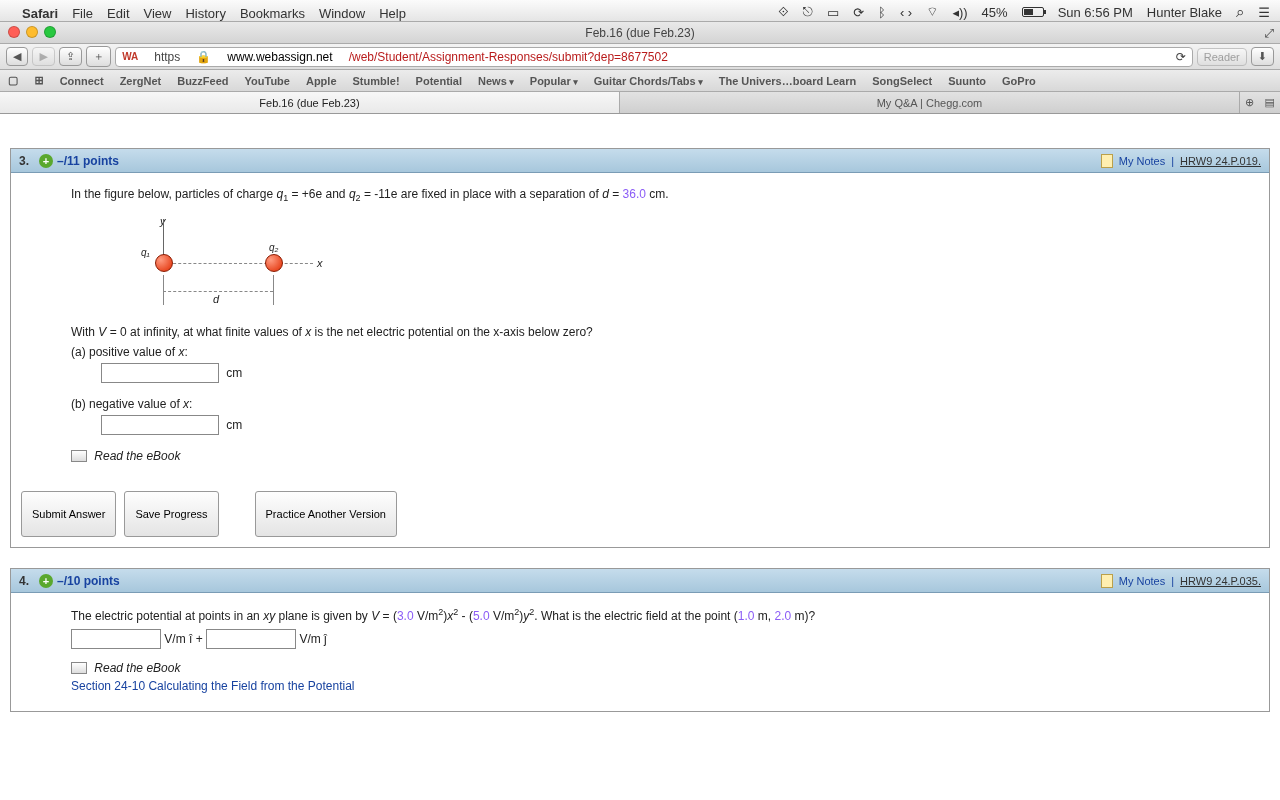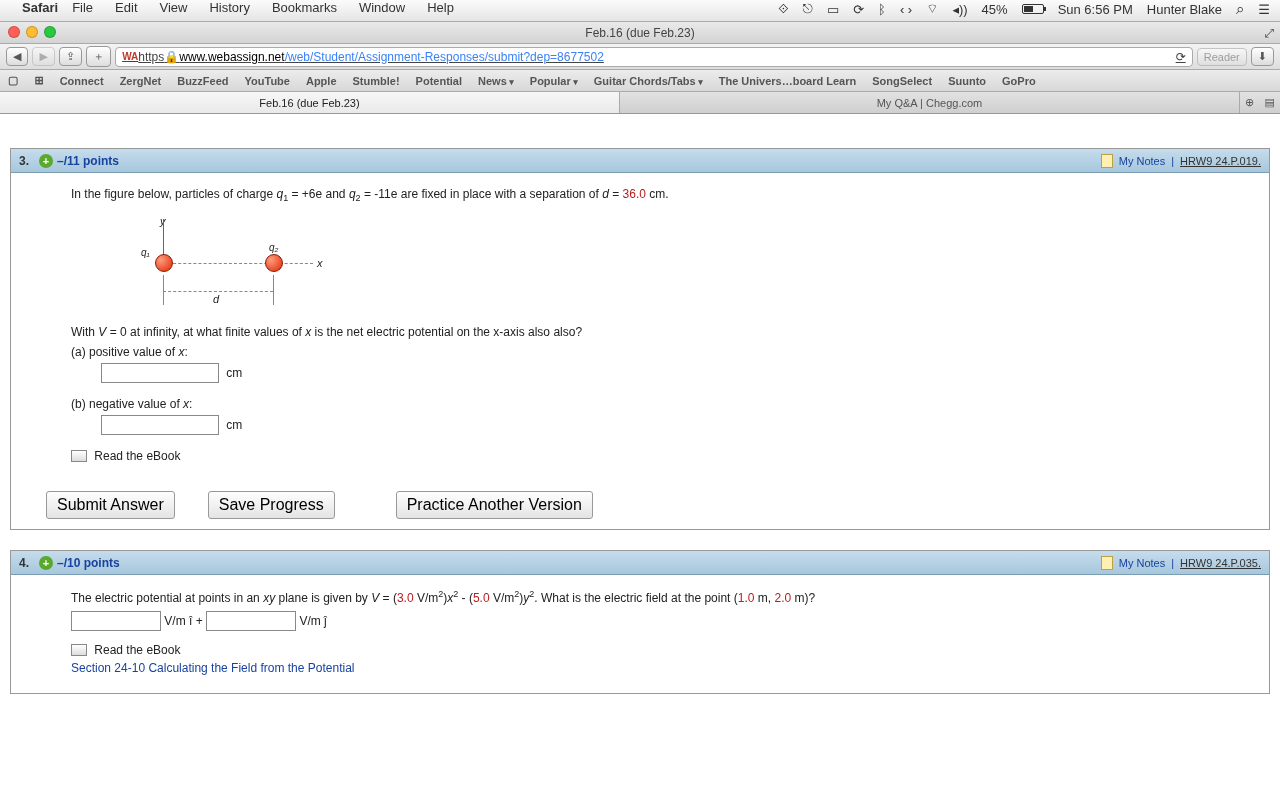--- a/index.html
+++ b/index.html
@@ -1,38 +1,38 @@
 <!DOCTYPE html>
 <html><head>
 <meta charset="utf-8">
 <style>
 * { box-sizing: border-box; margin: 0; padding: 0; }
 body { font-family: "Lucida Grande", Arial, sans-serif; font-size: 12px; background: #fff; width: 1280px; height: 800px; overflow: hidden; }
 
 
-.menubar { height: 22px; background: linear-gradient(#fbfbfb,#e5e5e5); border-bottom: 1px solid #aaa; display: flex; align-items: flex-start; color: #333; font-size: 13px; }
+.menubar { height: 22px; background: linear-gradient(#fbfbfb,#e5e5e5); border-bottom: 1px solid #aaa; display: flex; align-items: flex-end; color: #333; font-size: 13px; }
 .menubar .apple { font-size: 14px; padding: 0 12px 0 10px; }
 .menubar .app { font-weight: bold; padding-right: 14px; }
-.menubar .m { padding-right: 22px; }
+.menubar .m { padding-right: 14px; }
 .menubar .spacer { flex: 1; }
 .menubar .status { display: flex; align-items: center; gap: 14px; padding-right: 10px; }
 .menubar .batt { display:inline-block; width:22px; height:10px; border:1px solid #333; border-radius:2px; position:relative; }
 .menubar .batt::after { content:""; position:absolute; right:-3px; top:2px; width:2px; height:4px; background:#333; }
 .menubar .batt .fill { position:absolute; left:1px; top:1px; bottom:1px; width:45%; background:#333; }
 
 
 .winTitle { height: 22px; background: linear-gradient(#e9e9e9,#d4d4d4); border-bottom: 1px solid #aaa; display:flex; align-items:center; justify-content:center; position:relative; color:#444; font-size:12px; }
 .traffic { position:absolute; left:8px; top:4px; display:flex; gap:6px; }
 .dot { width:12px; height:12px; border-radius:50%; border:1px solid rgba(0,0,0,.2); }
 .dot.r{background:#ff5f57}.dot.y{background:#febc2e}.dot.g{background:#28c840}
 
 
 .toolbar { height: 26px; background: linear-gradient(#f3f3f3,#dedede); border-bottom:1px solid #aaa; display:flex; align-items:center; padding:0 6px; gap:4px; font-size:11px; color:#555; }
 .tbtn { background: linear-gradient(#fff,#ddd); border:1px solid #999; border-radius:4px; padding:2px 6px; font-size:11px; }
-.url { display:flex; align-items:center; gap:0; flex:1; background:#fff; border:1px solid #aaa; border-radius:4px; height:20px; padding:0 6px; font-size:12px; color:#444;text-decoration:underline; }
+.url { display:flex; align-items:center; gap:16px; flex:1; background:#fff; border:1px solid #aaa; border-radius:4px; height:20px; padding:0 6px; font-size:12px; color:#444; }
 .url .host{color:#000}
 
 
 .bookbar { height: 22px; background: linear-gradient(#ececec,#d8d8d8); border-bottom:1px solid #aaa; display:flex; align-items:center; padding:0 8px; gap:16px; color:#555; font-size:11px; font-weight:bold; }
 .bookbar .bm { white-space:nowrap; }
 .bookbar .caret::after { content:" ▾"; font-size:9px; }
 
 
 .tabstrip { height: 22px; background: linear-gradient(#e2e2e2,#cfcfcf); border-bottom:1px solid #999; display:flex; color:#555; font-size:11px; }
 .tab { flex:1; border-right:1px solid #aaa; display:flex; align-items:center; justify-content:center; }
@@ -43,21 +43,21 @@
 .qbox { border:1px solid #999; margin-bottom:20px; }
 .qhead { background: linear-gradient(#c5dcec,#a7c7dc); border-bottom:1px solid #7a9cb5; height:24px; display:flex; align-items:center; font-size:12px; padding:0 8px; color:#333; }
 .qhead .num { font-weight:bold; margin-right:10px; }
 .plus { display:inline-block; width:14px; height:14px; border-radius:50%; background:#5aa82e; color:#fff; text-align:center; line-height:14px; font-size:11px; font-weight:bold; margin-right:4px; }
 .qhead .pts { color:#1843a0; font-weight:bold; }
 .qhead .r { margin-left:auto; display:flex; align-items:center; gap:6px; color:#1843a0; font-size:11px; }
 .qhead .r .src { color:#333;text-decoration:underline; }
 .noteico { width:12px; height:14px; background:#ffefb0; border:1px solid #bba04a; }
 
 .qbody { padding: 14px 60px 18px 60px; font-family: Verdana, sans-serif; font-size:12px; color:#222; }
-.orange { color:#b91c1c; }
+.orange { color:#8b5cf6; }
 .ital { font-style:italic; }
 .sub { font-size:9px; vertical-align:sub; }
 .sup { font-size:9px; vertical-align:super; }
 
 .diagram { position:relative; margin:16px 0 16px 70px; width:200px; height:90px; }
 .yax { position:absolute; left:22px; top:0; width:1px; height:44px; background:#666; }
 .ylab { position:absolute; left:19px; top:-4px; font-style:italic; font-size:11px; }
 .xax { position:absolute; left:22px; top:44px; height:0; width:150px; border-top:1px dashed #888; }
 .xlab { position:absolute; left:176px; top:38px; font-style:italic; font-size:11px; }
 .charge { position:absolute; width:18px; height:18px; border-radius:50%; background:radial-gradient(circle at 30% 30%,#ff9b80,#e02a00); border:1px solid #8a1a00; }
@@ -68,25 +68,25 @@
 .dtick { position:absolute; top:56px; width:1px; height:30px; background:#888; }
 .dt1{left:22px}.dt2{left:132px}
 .dlab { position:absolute; left:72px; top:74px; font-style:italic; font-size:11px; }
 
 .ansrow { margin:4px 0 14px 0;padding-left:30px; }
 .ansin { width:118px; height:20px; border:1px solid #888; padding:1px 3px; font-size:12px; }
 .unit { margin-left:4px; }
 
 .eblink { margin-top:12px; }
 .ebico { display:inline-block; width:16px; height:12px; background:linear-gradient(#fff,#ddd); border:1px solid #888; margin-right:4px; vertical-align:-2px; }
-.ebt { }
+.ebt { font-style:italic; }
 .seclink { display:block; margin-top:4px; color:#1843a0; }
 
 .btnrow { padding:10px; display:flex; gap:8px; }
-.wbtn { background:linear-gradient(#fefefe,#e4e4e4); border:1px solid #999; border-radius:3px; padding:4px 10px; font-size:16px;margin-left:25px; }
+.wbtn { background:linear-gradient(#fefefe,#e4e4e4); border:1px solid #999; border-radius:3px; padding:16px 10px; font-size:11px; }
 .btnrow .gap { width:20px; }
 </style>
 </head>
 <body>
 
 <div class="menubar">
   <span class="apple"></span>
   <span class="app">Safari</span>
   <span class="m">File</span>
   <span class="m">Edit</span>
@@ -129,21 +129,21 @@
 <div class="toolbar">
   <span class="tbtn">◀</span>
   <span class="tbtn" style="opacity:.4">▶</span>
   <span class="tbtn">⇪</span>
   <span class="tbtn">＋</span>
   <div class="url">
     <span style="color:#c0392b;font-weight:bold;font-size:10px">WA</span>
     <span>https</span>
     <span>🔒</span>
     <span class="host">www.webassign.net</span>
-      <span style="color:#3b82f6">/web/Student/Assignment-Responses/submit?dep=8677502</span>
+      <span style="color:#b91c1c">/web/Student/Assignment-Responses/submit?dep=8677502</span>
     <span style="flex:1"></span>
     <span>⟳</span>
   </div>
   <span class="tbtn" style="opacity:.5">Reader</span>
   <span class="tbtn">⬇</span>
 </div>
 
 <div class="bookbar">
   <span>▢</span>
   <span>⊞</span>
@@ -201,21 +201,21 @@
         <div class="q1l">q₁</div>
         <div class="q2l">q₂</div>
         <div class="charge c1"></div>
         <div class="charge c2"></div>
         <div class="dtick dt1"></div>
           <div class="dtick dt2"></div>
         <div class="dbar"></div>
         <div class="dlab">d</div>
       </div>
       <div>
-        <span>With </span><span class="ital">V</span><span> = 0 at infinity, at what finite values of </span><span class="ital">x</span><span> is the net electric potential on the x-axis also also?</span>
+        <span>With </span><span class="ital">V</span><span> = 0 at infinity, at what finite values of </span><span class="ital">x</span><span> is the net electric potential on the x-axis below zero?</span>
       </div>
       <div style="margin-top:6px">
         <span>(a) positive value of </span><span class="ital">x</span><span>:</span>
       </div>
       <div class="ansrow">
         <input class="ansin" style="">
         <span class="unit">cm</span>
       </div>
       <div>
         <span>(b) negative value of </span><span class="ital">x</span><span>:</span>

